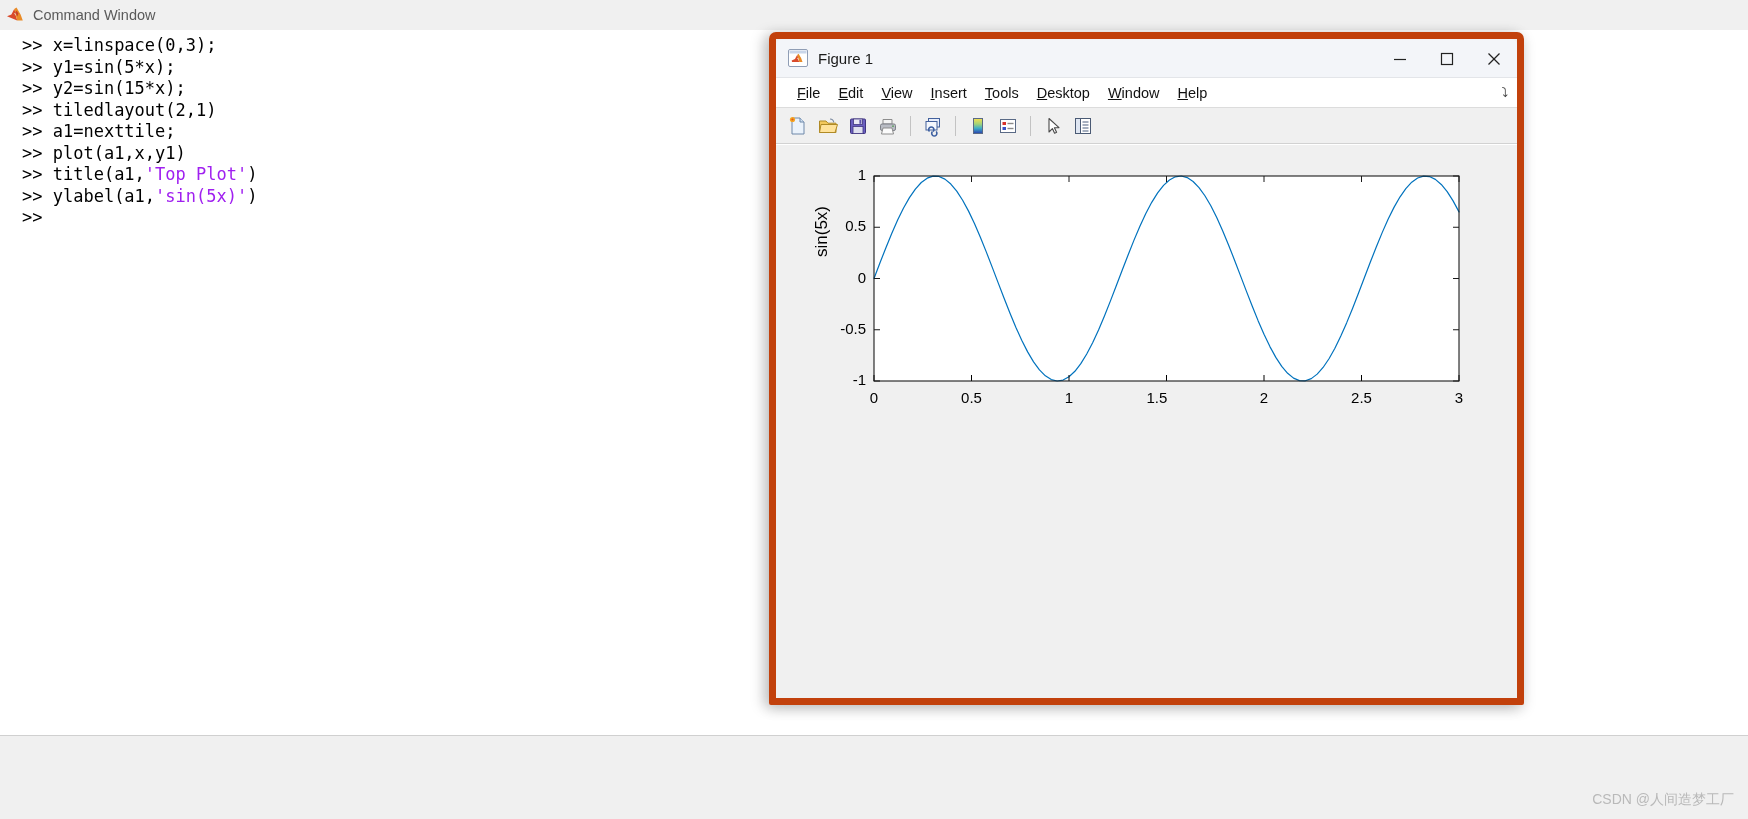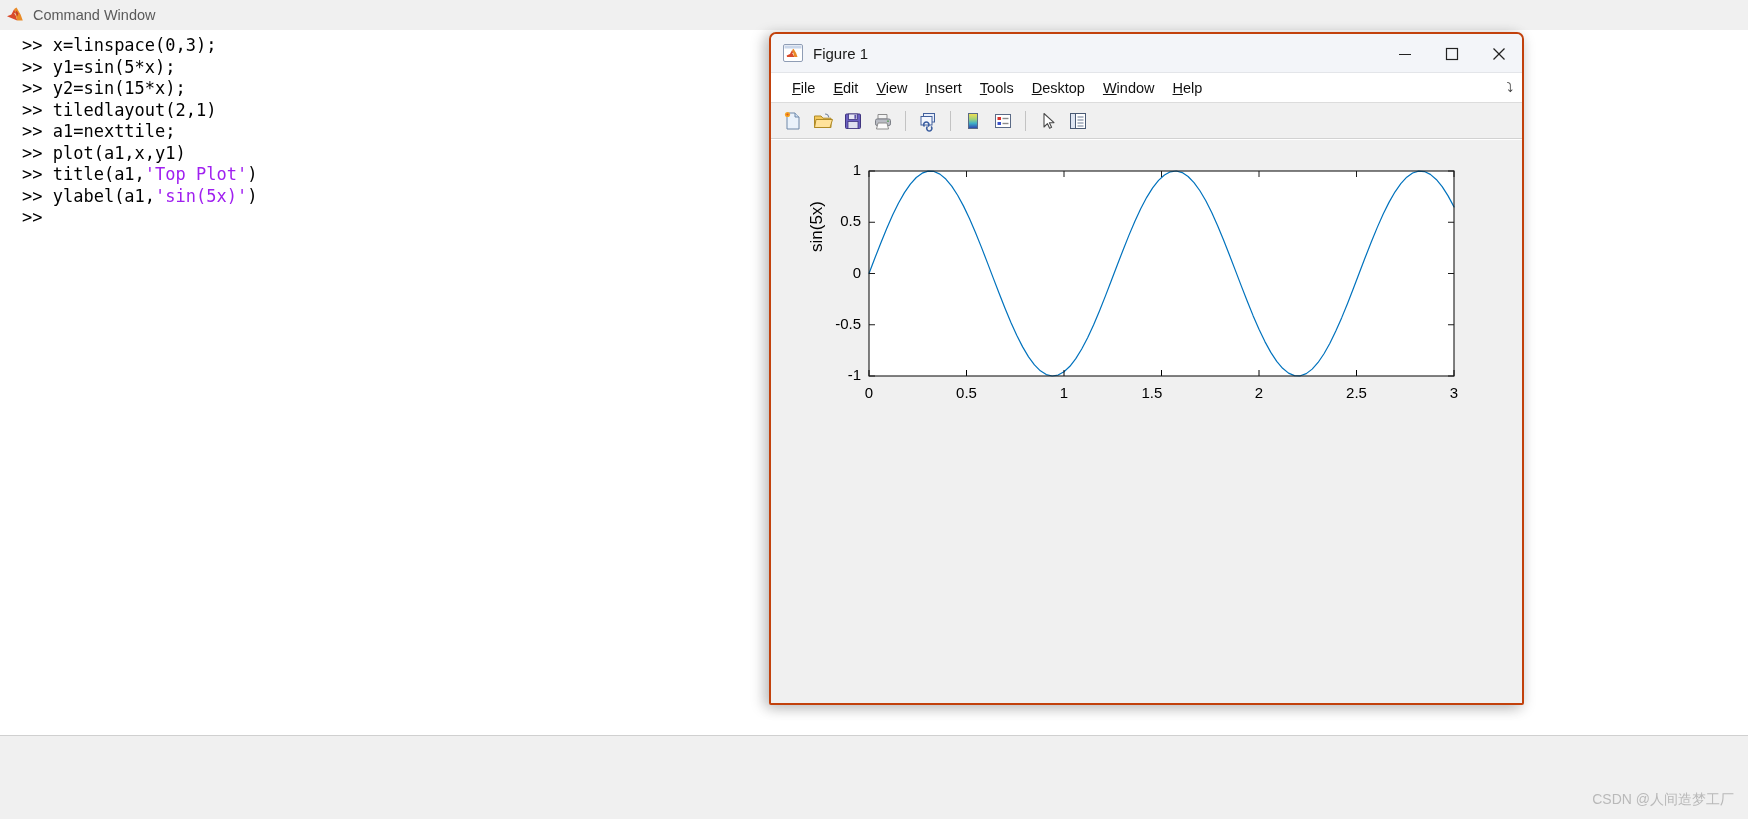--- a/index.html
+++ b/index.html
@@ -101,21 +101,21 @@
     font-family: "Liberation Sans", sans-serif;
     white-space: nowrap;
   }
 
   
   #figure-window {
     position: absolute;
     left: 769px; top: 32px;
     width: 755px; height: 673px;
     background: #f0f0f0;
-    border: 2px solid #c2410c;
+    border: 7px solid #c2410c;
     border-radius: 7px 7px 2px 2px;
     box-shadow: -6px 2px 14px rgba(0,0,0,0.18), 0 4px 14px rgba(0,0,0,0.14);
     overflow: hidden;
   }
   #figure-titlebar {
     position: relative;
     height: 39px;
     background: #f3f5f9;
     border-bottom: 1px solid #e3e5e9;
     display: flex;

